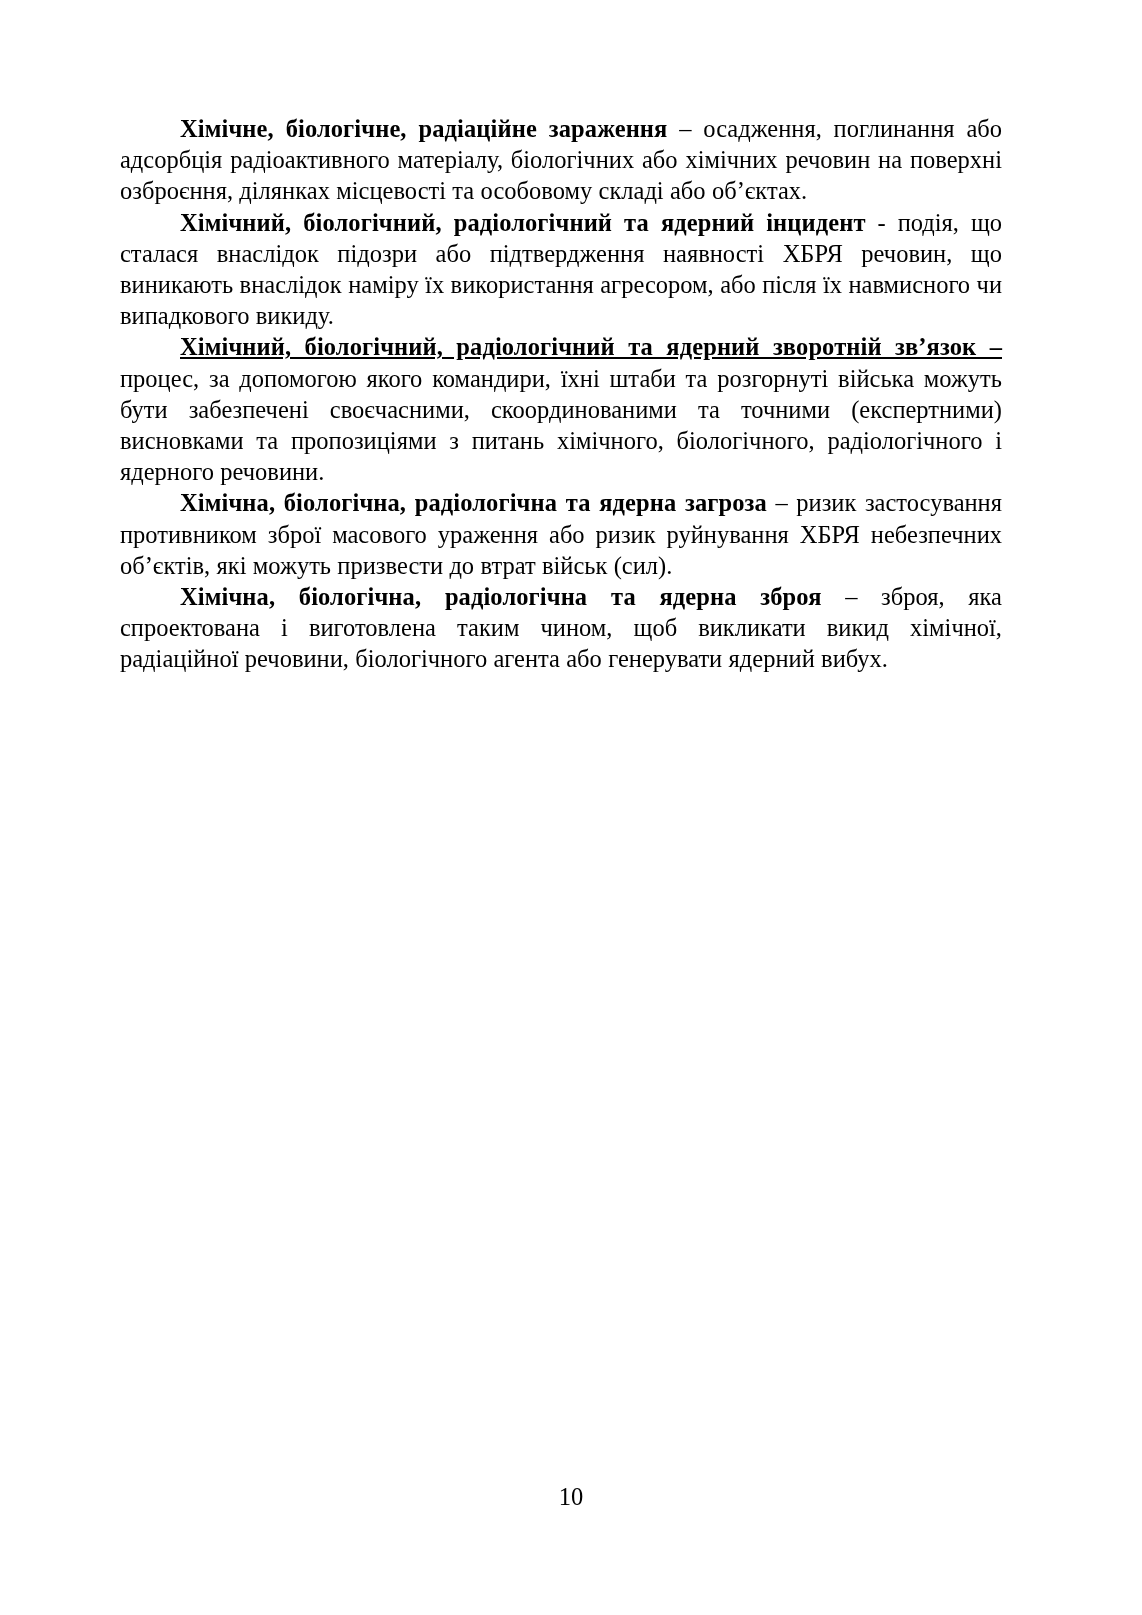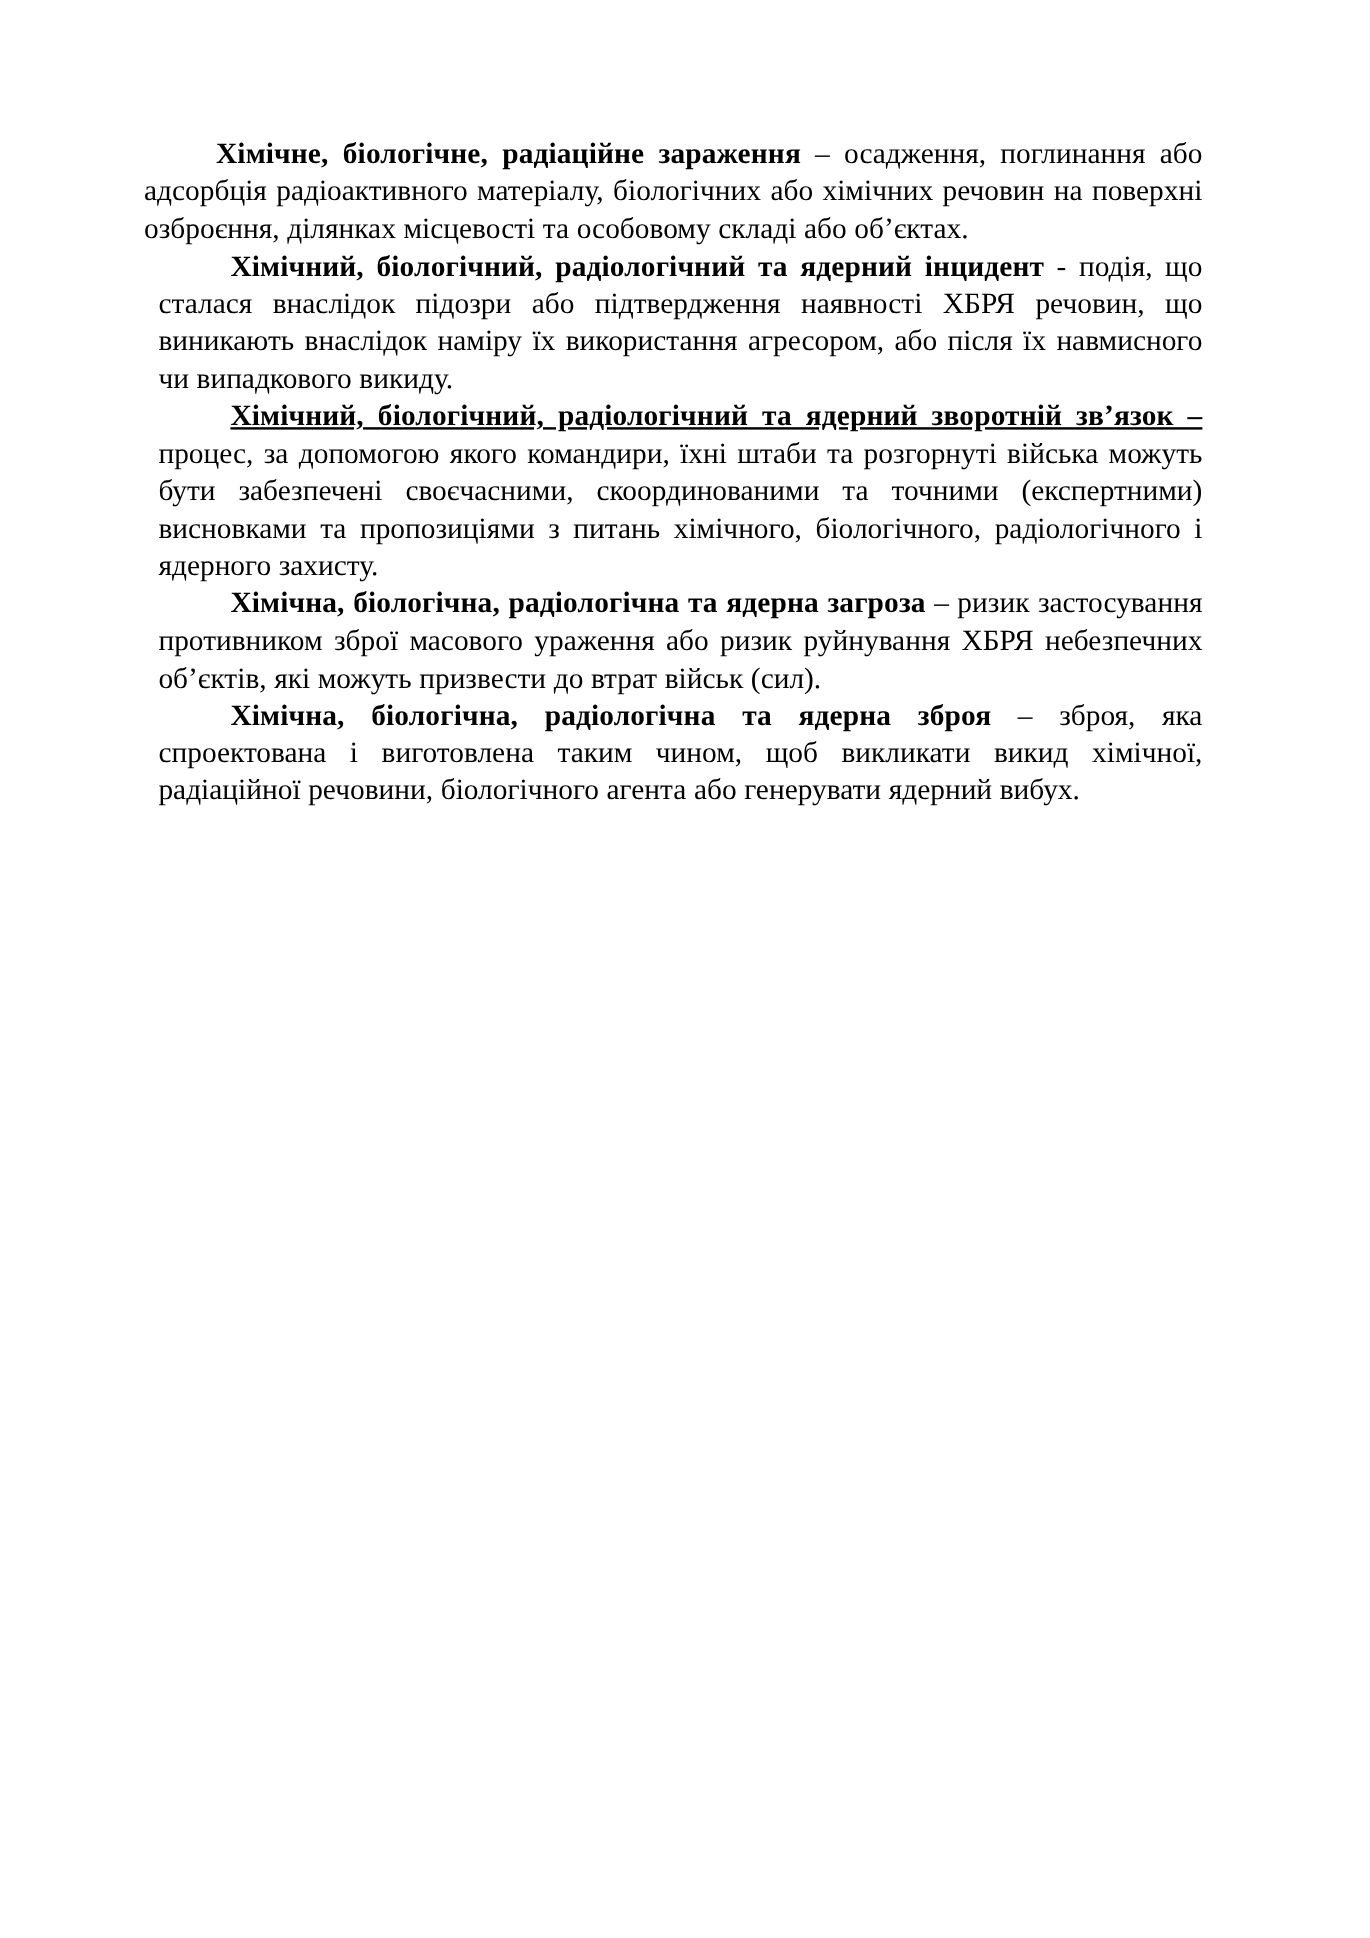--- a/index.html
+++ b/index.html
@@ -33,21 +33,20 @@
     text-justify: inter-word;
     text-indent: 60px;
     font-size: 24.5px;
     line-height: 31.2px;
     hyphens: none;
     word-spacing: 0.2px;
   }
 
   .para + .para {
     margin-top: 0;
-    margin-left: 12px;
   }
 
   .term {
     font-weight: bold;
     letter-spacing: 0.1px;
   }
 
   
   .para--wide-lead .term {
     word-spacing: 1px;
@@ -75,28 +74,29 @@
 
     <p class="para">
       <span class="term">Хімічне, біологічне, радіаційне зараження</span><span> – </span><span>осадження, поглинання або адсорбція радіоактивного матеріалу, біологічних або хімічних речовин на поверхні озброєння, ділянках місцевості та особовому складі або об’єктах.</span>
     </p>
 
     <p class="para">
       <span class="term">Хімічний, біологічний, радіологічний та ядерний інцидент</span><span> - </span><span>подія, що сталася внаслідок підозри або підтвердження наявності ХБРЯ речовин, що виникають внаслідок наміру їх використання агресором, або після їх навмисного чи випадкового викиду.</span>
     </p>
 
     <p class="para para--wide-lead">
-      <span class="term">Хімічний, біологічний, радіологічний та ядерний зворотній зв’язок –</span><span> </span><span>процес, за допомогою якого командири, їхні штаби та розгорнуті війська можуть бути забезпечені своєчасними, скоординованими та точними (експертними) висновками та пропозиціями з питань хімічного, біологічного, радіологічного і ядерного захисту.</span>
+      <span class="term">Хімічний, біологічний, радіологічний та ядерний зворотній зв’язок –</span><span> </span><span>процес, за допомогою якого командири, їхні штаби та розгорнуті війська можуть бути забезпечені своєчасними, скоординованими та точними (експертними) висновками та пропозиціями з питань хімічного, біологічного, радіологічного і ядерного речовини.</span>
     </p>
 
     <p class="para">
       <span class="term">Хімічна, біологічна, радіологічна та ядерна загроза</span><span> – </span><span>ризик застосування противником зброї масового ураження або ризик руйнування ХБРЯ небезпечних об’єктів, які можуть призвести до втрат військ (сил).</span>
     </p>
 
     <p class="para">
       <span class="term">Хімічна, біологічна, радіологічна та ядерна зброя</span><span> – </span><span>зброя, яка спроектована і виготовлена таким чином, щоб викликати викид хімічної, радіаційної речовини, біологічного агента або генерувати ядерний вибух.</span>
     </p>
 
 
   </div>
 
+  <div class="page-number">10</div>
 
 </div>
 
 </body></html>

